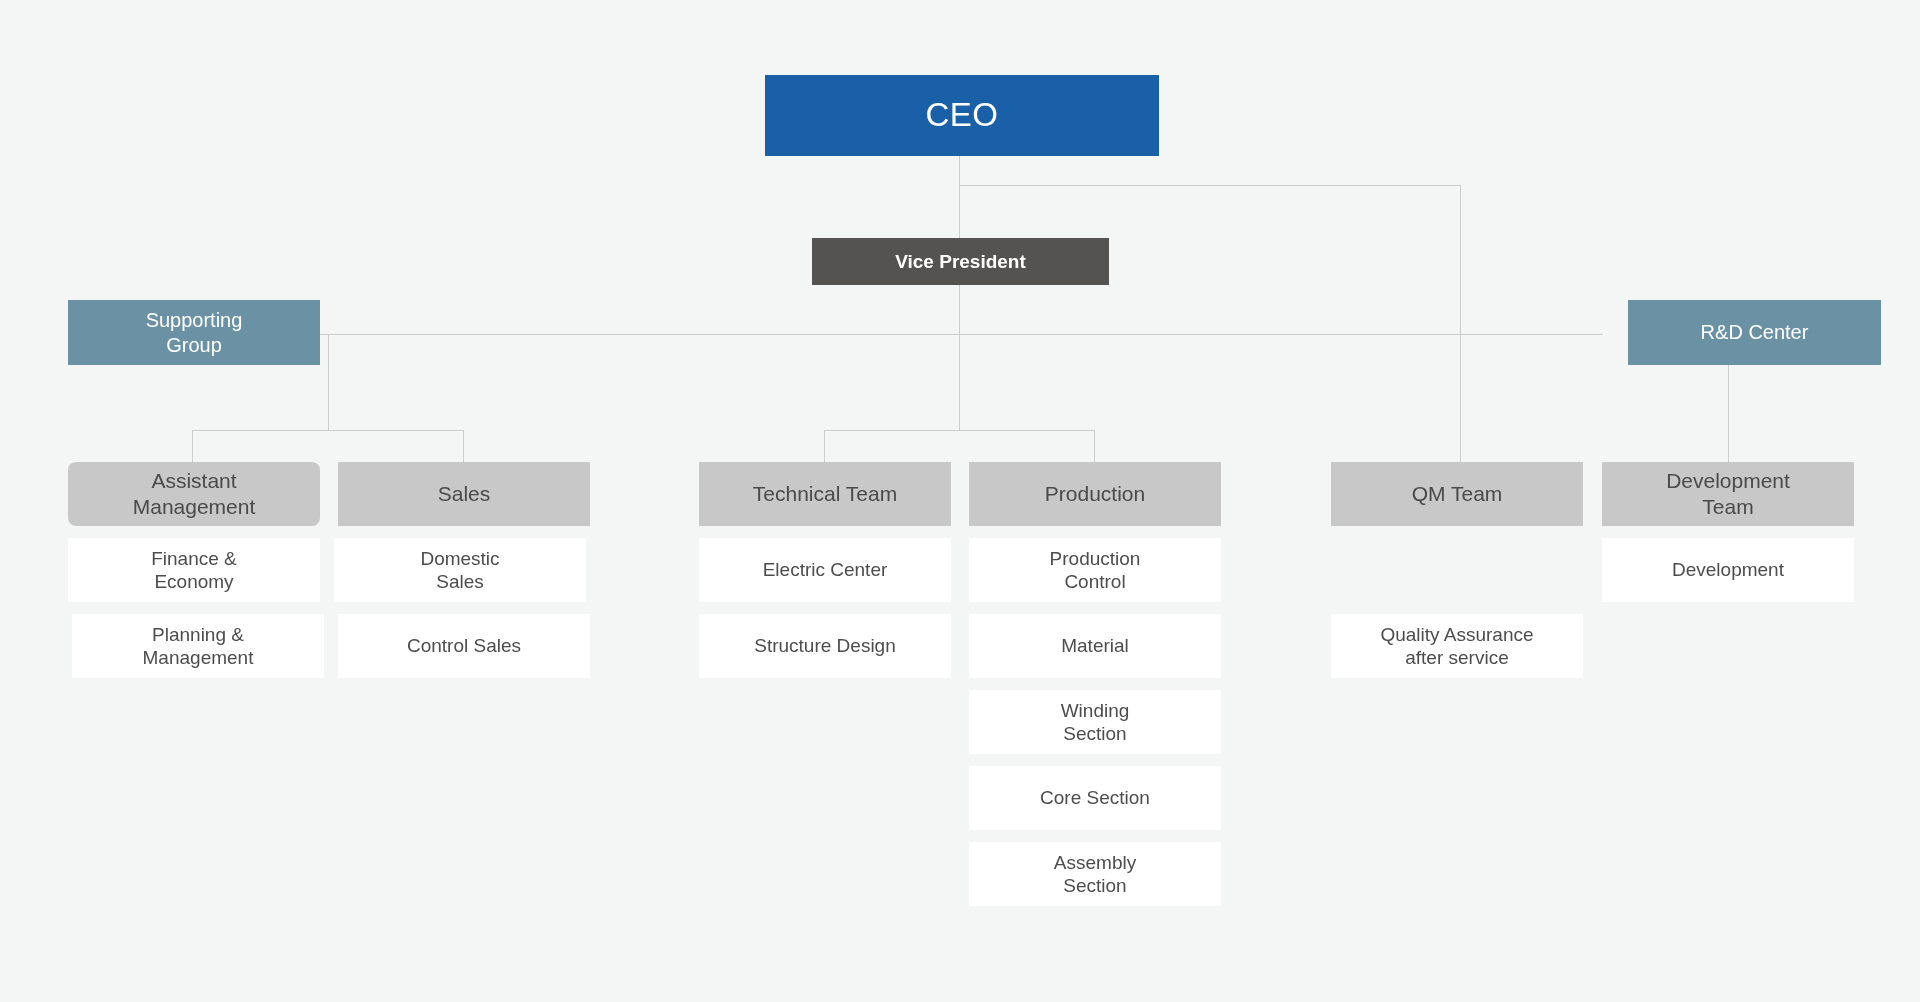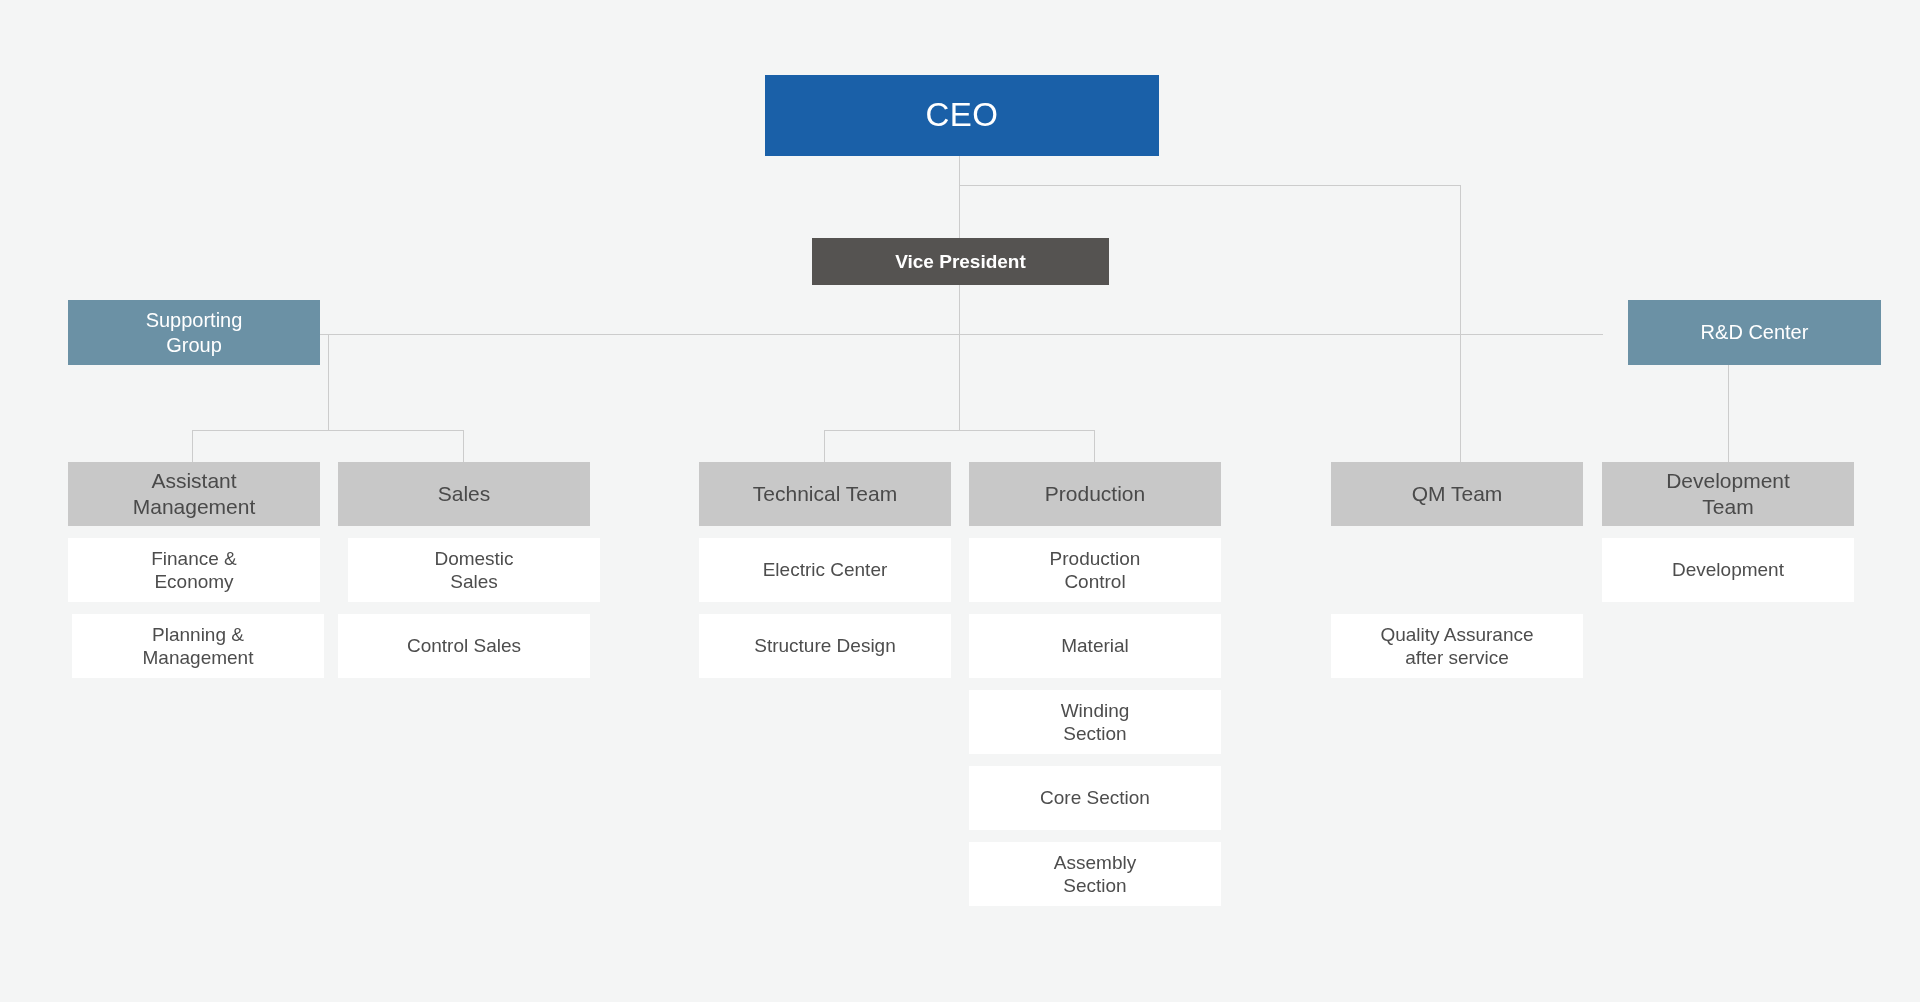--- a/index.html
+++ b/index.html
@@ -104,29 +104,29 @@
 
   <div class="box ceo" style="left:765px; top:75px; width:394px; height:81px;">CEO</div>
 
   <div class="box vp" style="left:812px; top:238px; width:297px; height:47px;">Vice President</div>
 
   <div class="box division" style="left:68px; top:300px; width:252px; height:65px;">Supporting
 Group</div>
 
   <div class="box division" style="left:1602px; top:300px; width:253px; height:65px;margin-left:26px;">R&amp;D Center</div>
 
-  <div class="box team" style="left:68px; top:462px; width:252px; height:64px;">Assistant
+  <div class="box team" style="left:68px; top:462px; width:252px; height:64px;border-radius:8px;">Assistant
 Management</div>
   <div class="box leaf" style="left:68px; top:538px; width:252px; height:64px;">Finance &amp;
 Economy</div>
   <div class="box leaf" style="left:72px; top:614px; width:252px; height:64px;">Planning &amp;
 Management</div>
 
   <div class="box team" style="left:338px; top:462px; width:252px; height:64px;">Sales</div>
-  <div class="box leaf" style="left:348px; top:538px; width:252px; height:64px;">Domestic
+  <div class="box leaf" style="left:334px; top:538px; width:252px; height:64px;">Domestic
 Sales</div>
   <div class="box leaf" style="left:338px; top:614px; width:252px; height:64px;">Control Sales</div>
 
   <div class="box team" style="left:699px; top:462px; width:252px; height:64px;text-align:right;">Technical Team</div>
   <div class="box leaf" style="left:699px; top:538px; width:252px; height:64px;">Electric Center</div>
   <div class="box leaf" style="left:699px; top:614px; width:252px; height:64px;">Structure Design</div>
 
   <div class="box team" style="left:969px; top:462px; width:252px; height:64px;">Production</div>
   <div class="box leaf" style="left:969px; top:538px; width:252px; height:64px;">Production
 Control</div>

